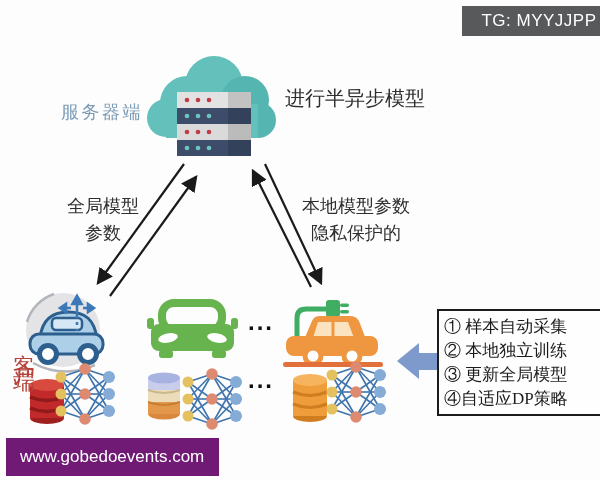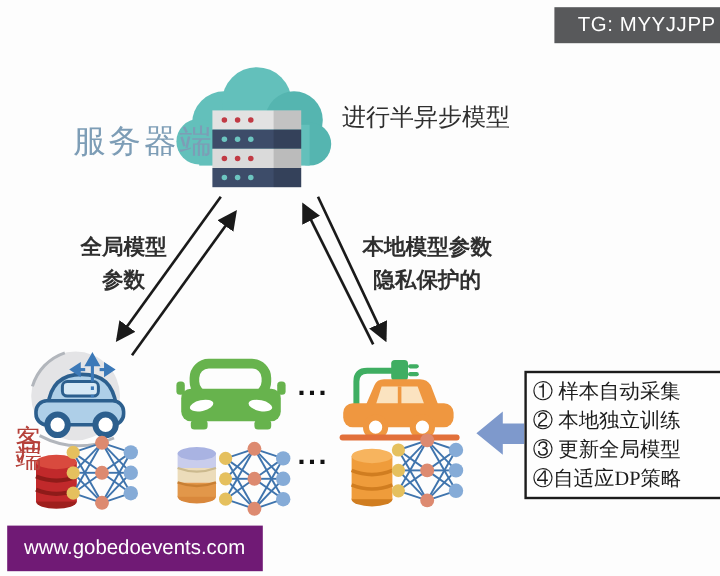--- a/index.html
+++ b/index.html
@@ -6,23 +6,23 @@
   .stage{
     position:relative;width:600px;height:480px;background:#fdfdfd;overflow:hidden;
     font-family:"Liberation Serif","DejaVu Serif",serif;
   }
   .art{position:absolute;left:0;top:0;}
   .badge{
     position:absolute;left:462px;top:6px;width:130px;height:30px;background:#58595b;
     color:#fff;font-family:"Liberation Sans","DejaVu Sans",sans-serif;font-size:17px;
     display:flex;align-items:center;justify-content:center;letter-spacing:.5px;padding-left:12px;
   }
-  .server-label{position:absolute;left:61px;top:100px;font-size:27px;color:#7d9db6;letter-spacing:2.5px;white-space:nowrap;}
+  .server-label{position:absolute;left:61px;top:100px;font-size:18px;color:#7d9db6;letter-spacing:2.5px;white-space:nowrap;}
   .server-caption{position:absolute;left:275px;top:85px;width:150px;text-align:right;font-size:20px;line-height:26px;color:#2f2f2f;}
-  .link-label{position:absolute;text-align:center;font-size:18px;line-height:27px;color:#2f2f2f;font-weight:bold;}
+  .link-label{position:absolute;text-align:center;font-size:18px;line-height:27px;color:#2f2f2f;}
   .link-label.left{left:42px;top:193px;width:122px;}
   .link-label.right{left:291px;top:193px;width:130px;}
   .client-label{
     position:absolute;left:9px;top:336px;writing-mode:vertical-rl;text-orientation:upright;
     font-size:22px;letter-spacing:8px;color:#b5413a;
   }
   .dots{position:absolute;font-family:"Liberation Sans","DejaVu Sans",sans-serif;font-weight:bold;
     font-size:24px;color:#111;letter-spacing:2px;line-height:20px;}
   .dots.top{left:248px;top:312px;}
   .dots.bottom{left:248px;top:370px;}

